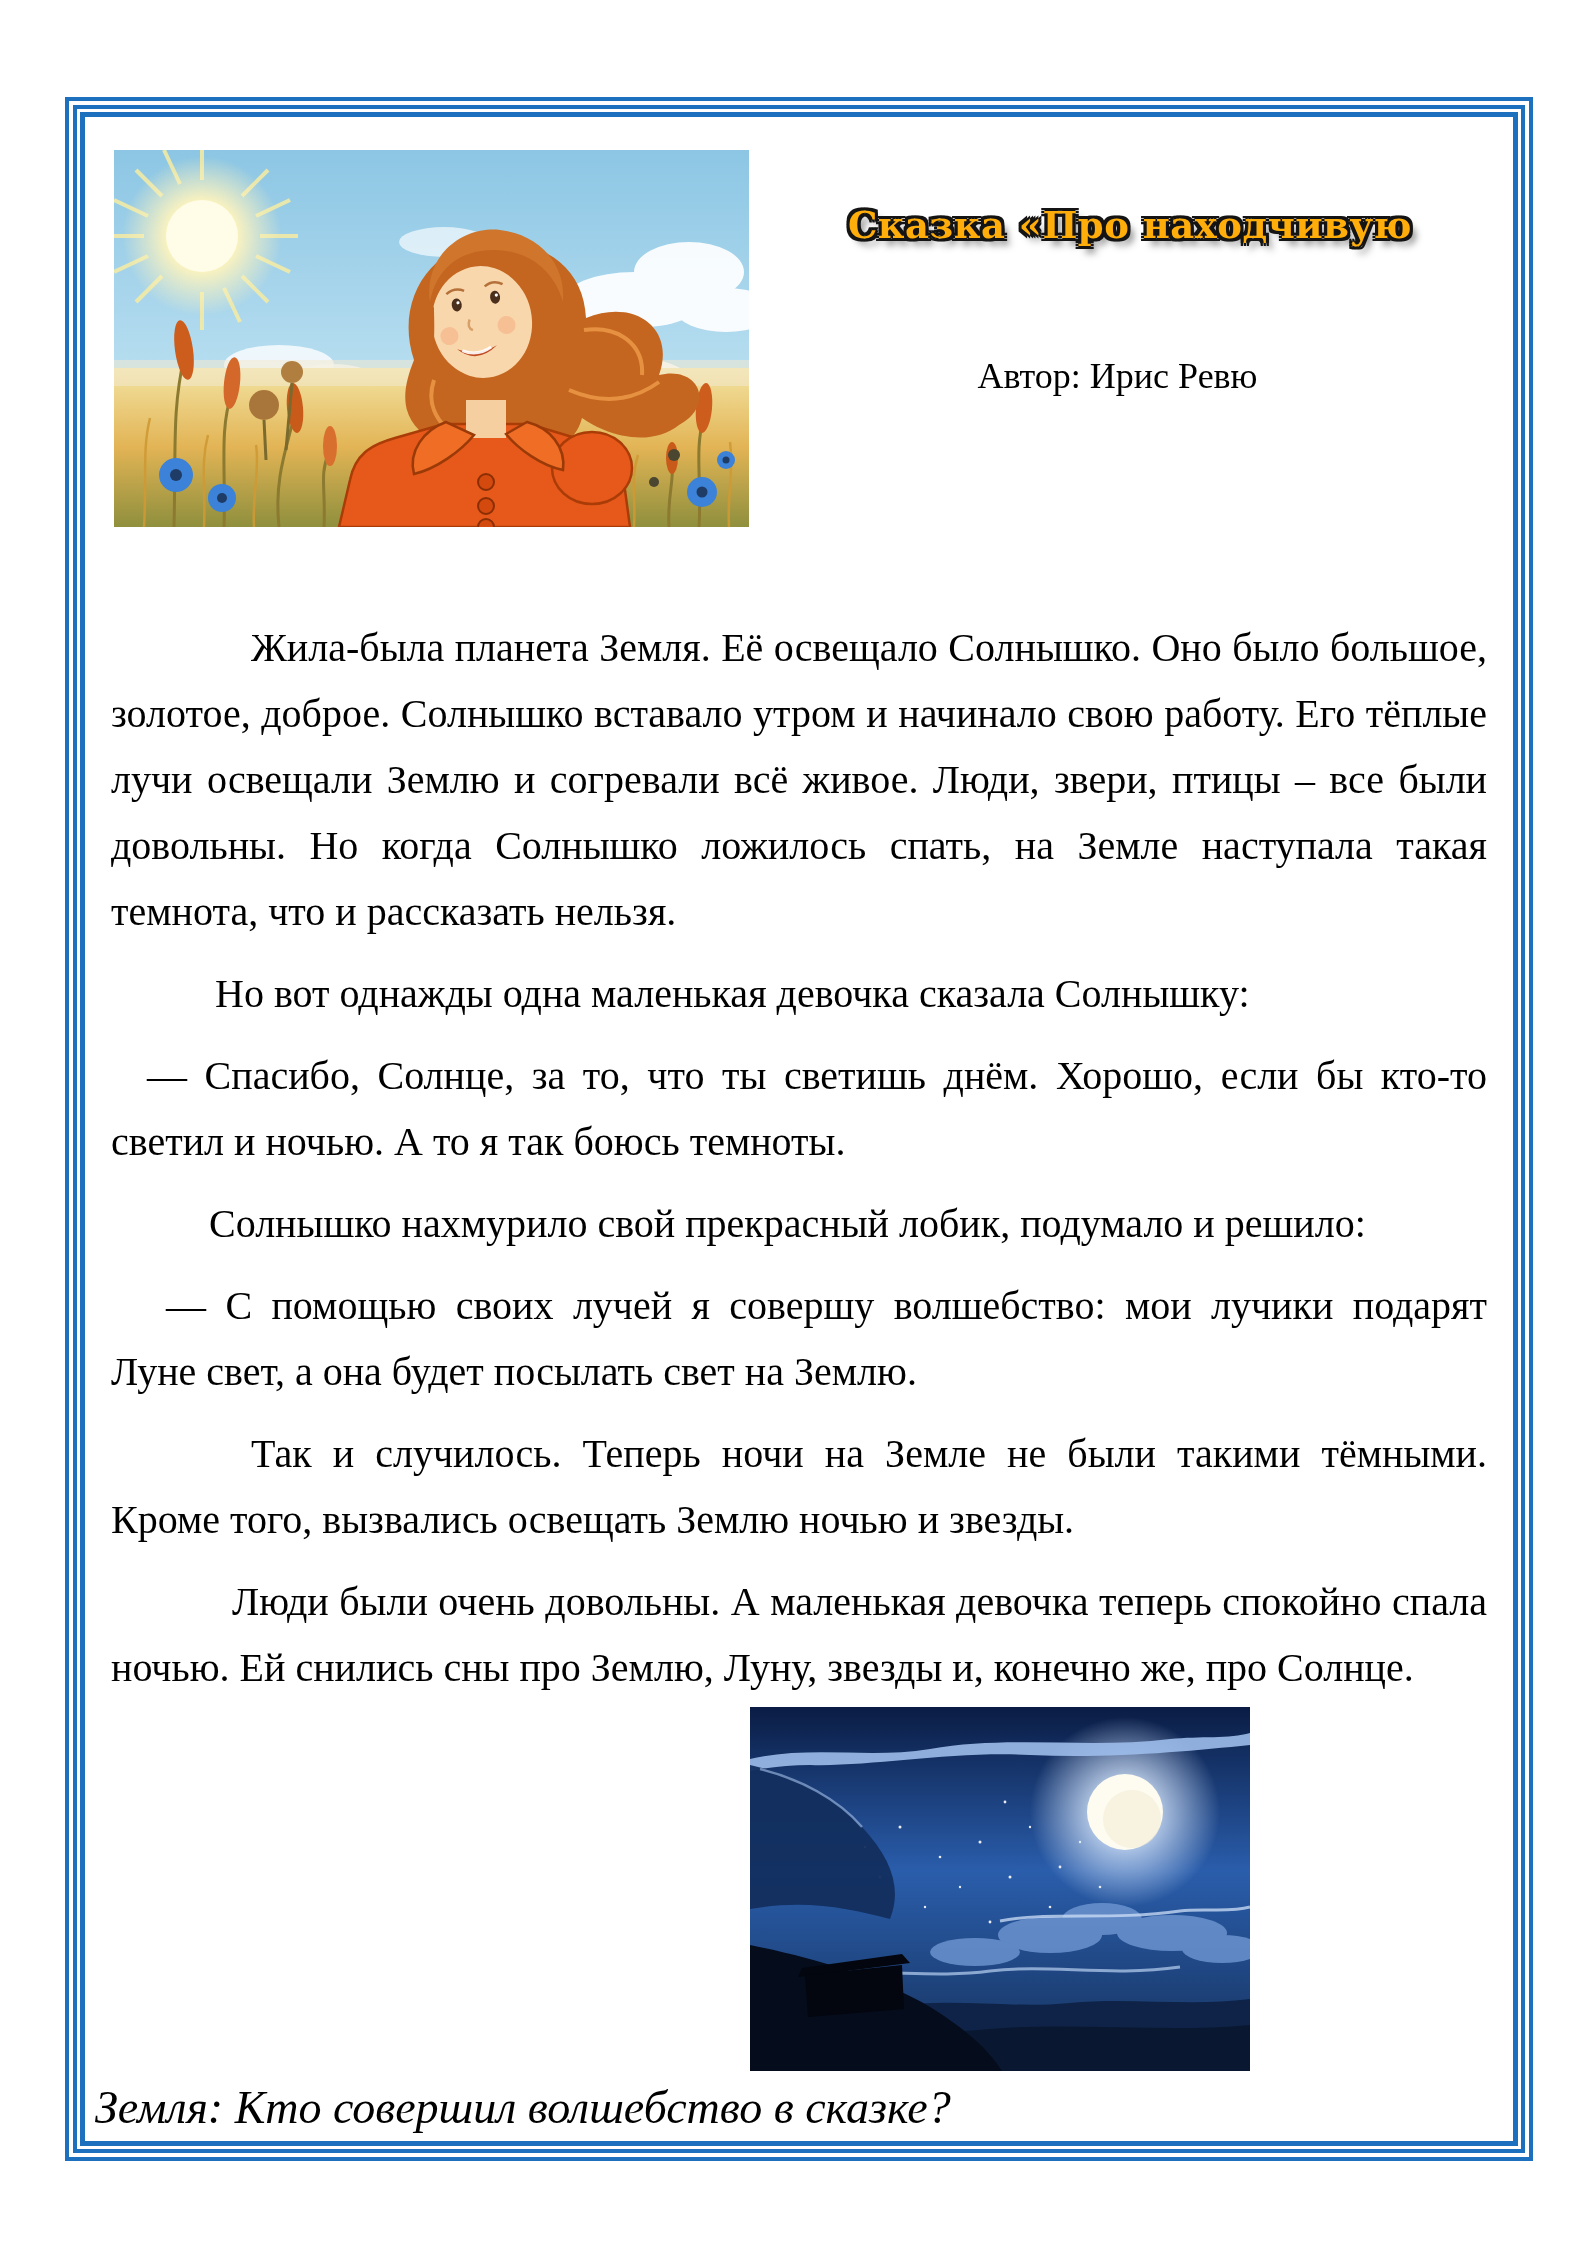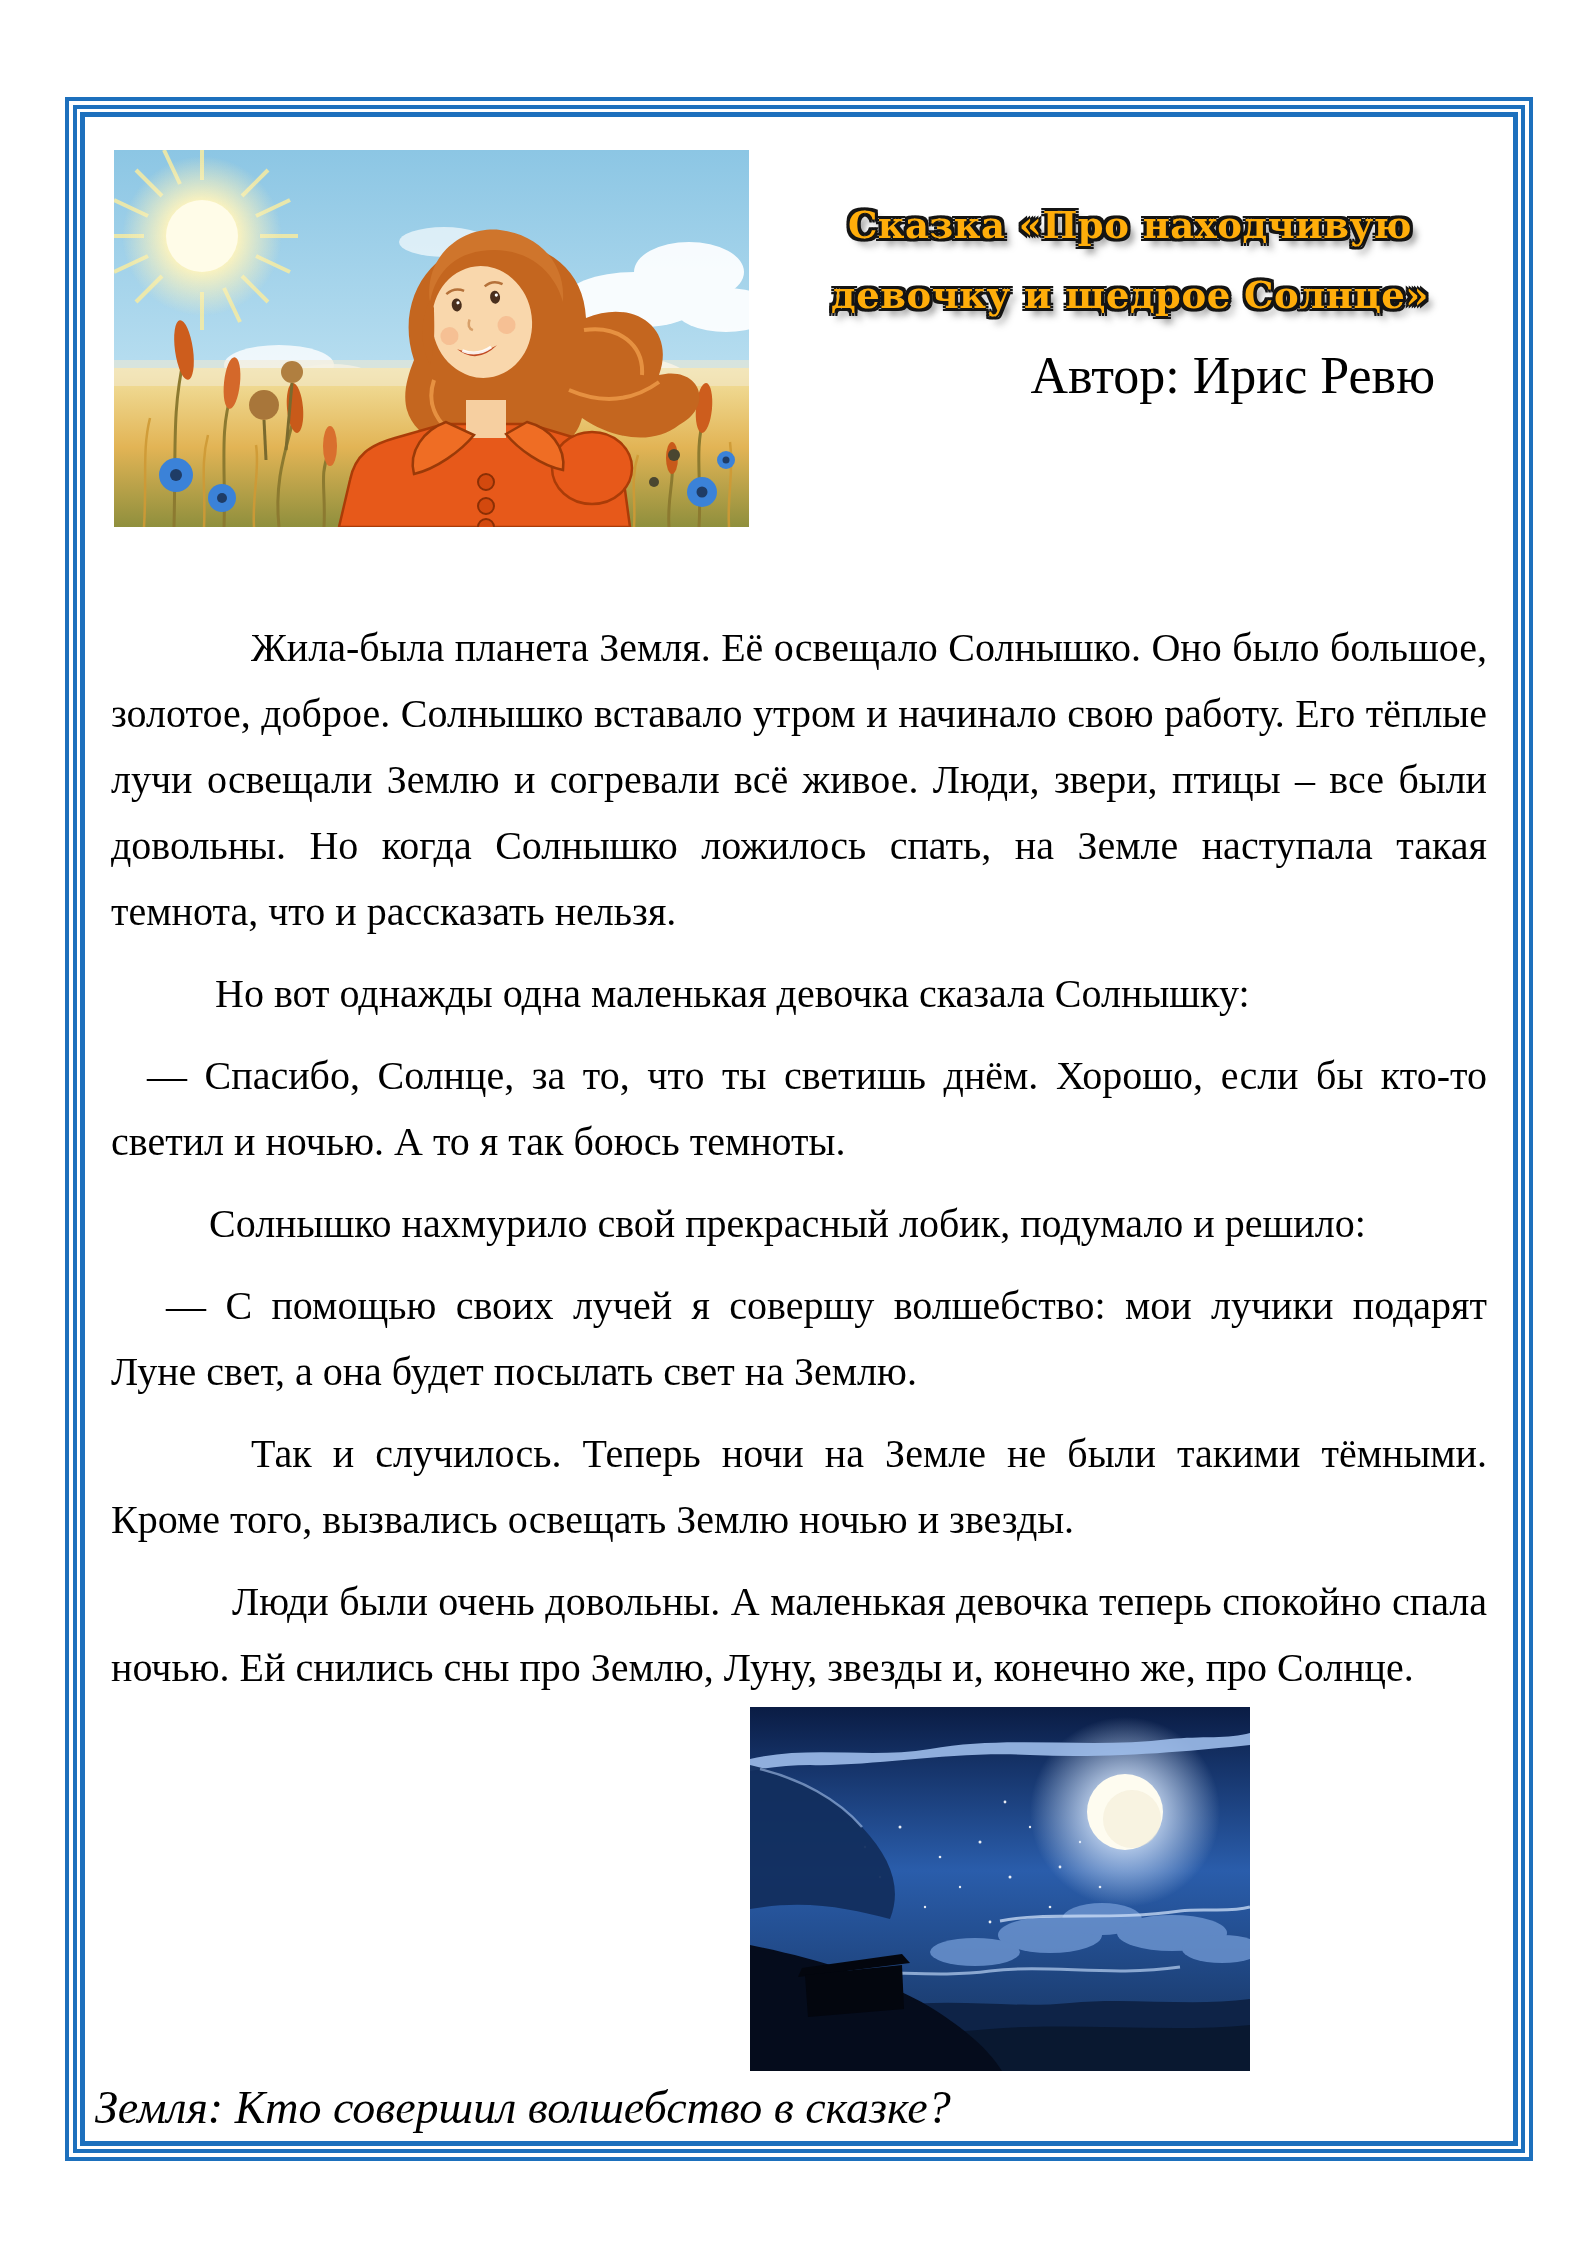--- a/index.html
+++ b/index.html
@@ -18,22 +18,22 @@
                        overflow:hidden; }
   .girl-illustration svg { display:block; width:100%; height:100%; }
 
   .story-title { position:absolute; left:745px; top:190px; width:770px; text-align:center;
                  font-family:"DejaVu Serif", serif; font-weight:bold;
                  font-size:37px; line-height:70px; color:#FFAD0A; letter-spacing:.5px;
                  text-shadow:
                    -3px -3px 0 #141414, 3px -3px 0 #141414, -3px 3px 0 #141414, 3px 3px 0 #141414,
                    -3px 0 0 #141414, 3px 0 0 #141414, 0 -3px 0 #141414, 0 3px 0 #141414,
                    6px 7px 7px rgba(40,40,40,.55); }
-  .author-line { position:absolute; left:800px; top:348px; width:635px; text-align:right;
-                 font-size:52px; line-height:56px; }
+  .author-line { position:absolute; left:800px; top:348px; width:635px; text-align:center;
+                 font-size:36px; line-height:56px; }
 
   
   .story { position:absolute; left:95px; top:599px; width:1408px;
            font-size:40px; line-height:66px; text-align:justify; }
   .story p { margin:16px; }
   .story p.ind-1 { text-indent:140px; }
   .story p.ind-2 { text-indent:104px; }
   .story p.ind-3 { text-indent:36px;  }
   .story p.ind-4 { text-indent:98px;  }
   .story p.ind-5 { text-indent:55px;  }
@@ -204,21 +204,20 @@
         <path d="M345,198 Q359,206 374,198" stroke="#ffffff" stroke-width="3" fill="none" opacity="0.9"></path>
       </g>
       <path fill="#cf752c" d="M316,152 C310,104 350,76 386,80 C427,85 452,115 449,152 C440,120 414,100 380,100 C344,100 322,120 316,152 Z"></path>
       <path fill="#c4661f" d="M316,150 C306,170 306,195 316,215 C322,195 320,170 320,158 Z"></path>
     </g>
   </svg>
 </div>
 
 <div class="story-title">
   <div>Сказка «Про находчивую</div>
-  <div>девочку и щедрое Солнце»</div>
 </div>
 <div class="author-line">Автор: Ирис Ревю</div>
 
 <div class="story">
   <p class="ind-1">Жила-была планета Земля. Её освещало Солнышко. Оно было большое, золотое, доброе. Солнышко вставало утром и начинало свою работу. Его тёплые лучи освещали Землю и согревали всё живое. Люди, звери, птицы – все были довольны. Но когда Солнышко ложилось спать, на Земле наступала такая темнота, что и рассказать нельзя.</p>
   <p class="ind-2">Но вот однажды одна маленькая девочка сказала Солнышку:</p>
   <p class="ind-3">— Спасибо, Солнце, за то, что ты светишь днём. Хорошо, если бы кто-то светил и ночью. А то я так боюсь темноты.</p>
   <p class="ind-4">Солнышко нахмурило свой прекрасный лобик, подумало и решило:</p>
   <p class="ind-5">— С помощью своих лучей я совершу волшебство: мои лучики подарят Луне свет, а она будет посылать свет на Землю.</p>
   <p class="ind-6">Так и случилось. Теперь ночи на Земле не были такими тёмными. Кроме того, вызвались освещать Землю ночью и звезды.</p>

